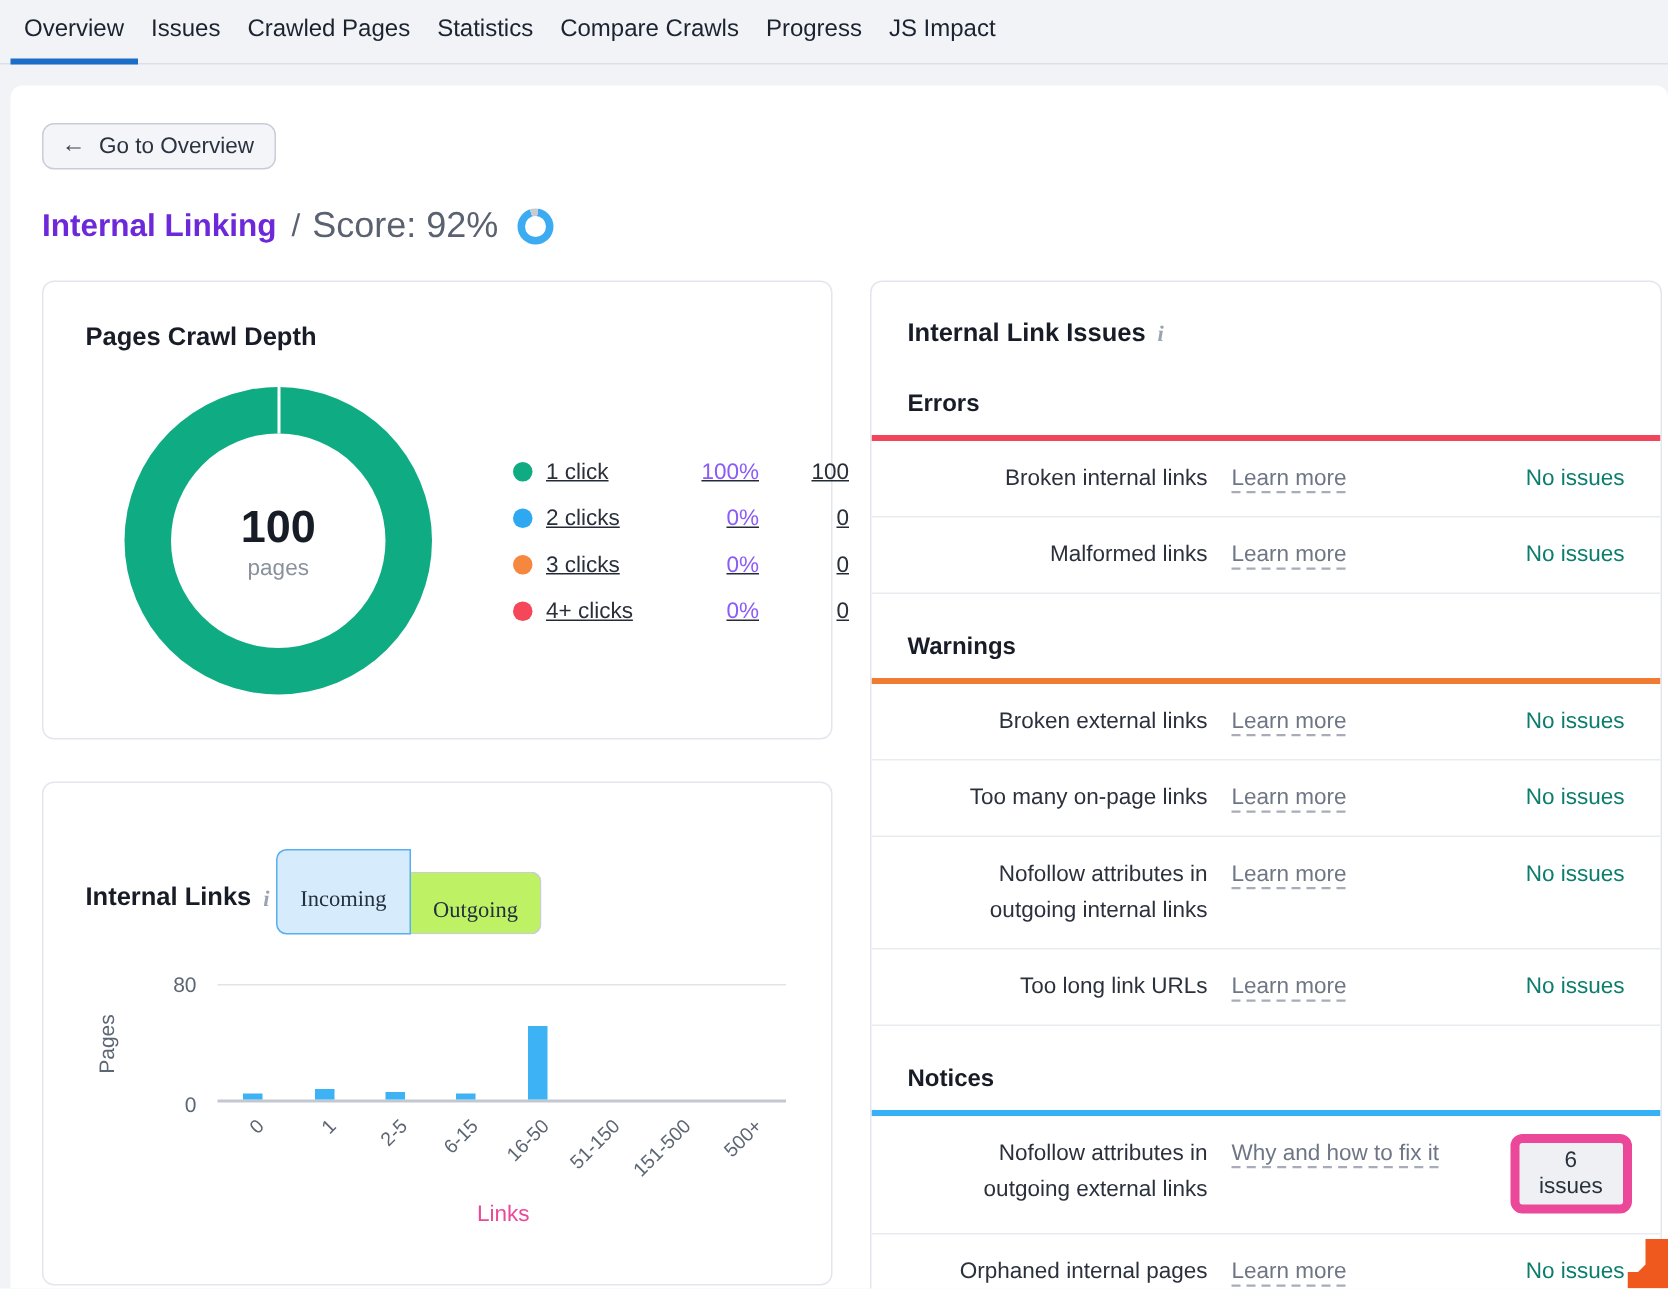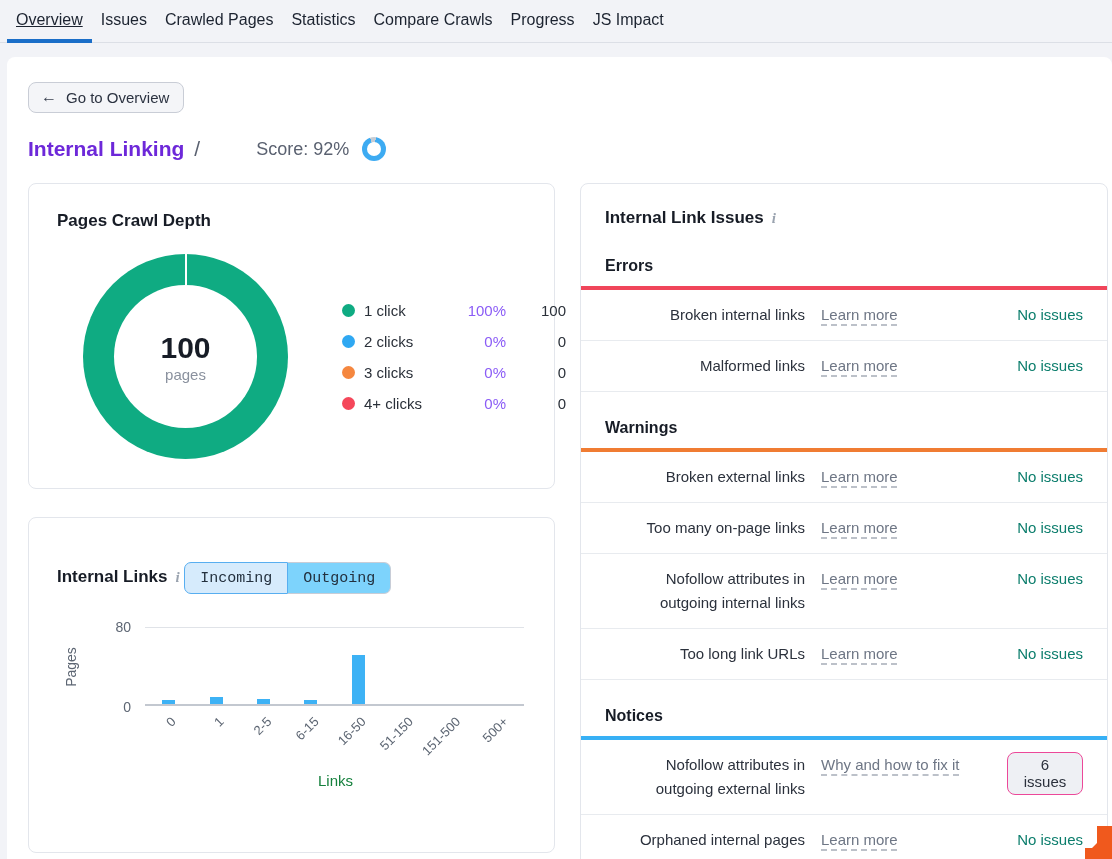--- a/index.html
+++ b/index.html
@@ -15,42 +15,42 @@
   .tabbar {
     height: 43px; display: flex; align-items: stretch;
     padding-left: 7px; border-bottom: 1px solid #dcdfe6;
   }
   .tab {
     display: flex; align-items: center; padding: 0 9px;
     font-size: 16px; color: #1c2330; cursor: pointer;
     border-bottom: 4px solid transparent; margin-bottom: -1px;
     white-space: nowrap;
   }
-  .tab.active { border-bottom-color: #1b6ec8; text-decoration: underline; }
+  .tab.active { border-bottom-color: #1b6ec8; }
 
   
   .page {
     background: #ffffff; margin: 14px 0 0 7px;
     border-radius: 8px 8px 0 0;
     height: 802px; padding: 25px 4px 0 21px;
     position: relative;
   }
 
   .back-btn {
     display: inline-flex; align-items: center; gap: 9px;
     background: #f4f5f8; border: 1px solid #c9cdd6; border-radius: 8px;
     padding: 5px 14px 6px 12px; font-size: 15px; color: #2b3240;
     font-family: inherit; cursor: pointer;
   }
   .back-btn .arrow { font-size: 16px; color: #3a4150; }
 
   .title-row { display: flex; align-items: center; margin-top: 24px; }
   .title-row h1 { font-size: 21px; font-weight: bold; color: #6d28d9; }
   .title-sep { font-size: 21px; color: #5a6170; margin: 0 8px 0 10px; font-weight: normal; }
-  .title-score { font-size: 18px; color: #5a6170; font-weight: normal; margin-left: 48px; }
+  .title-score { font-size: 24px; color: #5a6170; font-weight: normal; }
   .score-ring {
     width: 24px; height: 24px; border-radius: 50%; margin-left: 13px;
     background: conic-gradient(from -19deg, #c7ccd3 0deg 29deg, #3dabf2 29deg 360deg);
     position: relative;
   }
   .score-ring::after {
     content: ""; position: absolute; inset: 5px; border-radius: 50%; background: #fff;
   }
 
   .columns { display: flex; gap: 25px; margin-top: 22px; align-items: flex-start; }
@@ -76,42 +76,42 @@
     position: absolute; left: 50%; top: 0; width: 2px; height: 31px;
     background: #fff; transform: translateX(-50%);
   }
   .donut .hole {
     position: absolute; inset: 31px; border-radius: 50%; background: #fff;
     display: flex; flex-direction: column; align-items: center; justify-content: center;
   }
   .donut .hole .val { font-size: 30px; font-weight: bold; color: #171c26; }
   .donut .hole .unit { font-size: 15px; color: #8a919e; margin-top: 1px; }
 
-  .legend { margin-left: 54px; }
+  .legend { margin-left: 54px; text-decoration: underline; }
   .legend-row {
     display: grid; grid-template-columns: 22px 88px 54px 60px;
     align-items: center; height: 31px; font-size: 15px;
   }
   .legend-row .dot { width: 13px; height: 13px; border-radius: 50%; }
   .dot.c0 { background: #0fab82; } .dot.c1 { background: #2fa8f2; }
   .dot.c2 { background: #f5873f; } .dot.c3 { background: #f5475a; }
   .legend-row .lab { color: #2a3039; }
   .legend-row .pct { text-align: right; color: #8b5cf6; }
   .legend-row .cnt { text-align: right; color: #2a3039; }
 
   
   .card-links { height: 336px; padding: 27px 28px 10px; }
   .seg { display: inline-flex; margin-top: 17px; font-size: 15px; }
-  .seg-btn { padding: 7px 15px 6px; cursor: pointer; font-family: Liberation Mono, monospace; font-size: 15px; }
+  .seg-btn { padding: 17px 15px 6px; cursor: pointer; font-family: Liberation Serif, serif; font-size: 15px; }
   .seg-btn.on {
     background: #d6ebfc; border: 1px solid #57aef0; border-radius: 7px 0 0 7px; color: #23303e;
   }
   .seg-btn.off {
-    background: #7dd3fc; border: 1px solid #c8cdd7; border-left: none;
-    border-radius: 0 7px 7px 0; color: #23303e;
+    background: #bef264; border: 1px solid #c8cdd7; border-left: none;
+    border-radius: 0 7px 7px 0; color: #23303e; margin-top: 15px;
   }
 
   .chart { display: flex; margin-top: 33px; }
   .yaxis { width: 88px; height: 79px; position: relative; flex: none; }
   .yaxis .ytick-top { position: absolute; right: 14px; top: -8px; font-size: 14px; color: #5d6673; }
   .yaxis .ytick-bot { position: absolute; right: 14px; bottom: -9px; font-size: 14px; color: #5d6673; }
   .yaxis .ylab {
     position: absolute; left: 14px; top: 50%;
     transform: translate(-50%,-50%) rotate(-90deg);
     font-size: 14px; color: #5d6673; white-space: nowrap;
@@ -125,21 +125,21 @@
   .bar-slot { flex: 1; display: flex; justify-content: center; align-items: flex-end; height: 100%; }
   .bar { width: 13px; }
 
   .xticks { display: flex; margin-left: 88px; margin-right: 2px; height: 64px; }
   .xtick { flex: 1; position: relative; }
   .xtick span {
     position: absolute; top: 8px; right: 50%;
     transform: rotate(-45deg); transform-origin: top right;
     font-size: 13px; color: #5d6673; white-space: nowrap;
   }
-  .xlabel { margin-left: 88px; text-align: center; font-size: 15px; color: #15803d; margin-top: 2px; }
+  .xlabel { margin-left: 88px; text-align: center; font-size: 15px; color: #ec4899; margin-top: 2px; }
 
   
   .card-issues { min-height: 1000px; padding-top: 24px; overflow: hidden; }
   .card-issues h2 { padding: 0 24px; }
   .isec-head { font-size: 16px; font-weight: bold; color: #171c26; margin: 27px 24px 11px; }
   .isec-head.first { margin-top: 29px; }
   .colorbar { height: 4px; }
   .bar-red { background: #f0455a; }
   .bar-orange { background: #f07c33; }
   .bar-blue { background: #37b0f5; }
@@ -149,21 +149,21 @@
     font-size: 15px; line-height: 24px; align-items: start;
   }
   .iname { color: #2b313c; padding-right: 16px; text-align: right; }
   .ilink {
     color: #6e7685; cursor: pointer; width: max-content; max-width: 160px;
     text-decoration: underline; text-decoration-style: dashed;
     text-decoration-color: #a6adb8; text-underline-offset: 5px;
   }
   .istatus { text-align: right; color: #0b7d6c; }
   .badge-btn {
-    justify-self: end; background: #eef0f4; border: 1px solid #ec4899;
+    justify-self: end; background: #eef0f4; border: 6px solid #ec4899;
     border-radius: 8px; padding: 3px 13px 4px; font-size: 15px; color: #2b313c;
     font-family: inherit; cursor: pointer; margin-top: -1px;
   }
 
   
   .corner-widget { position: absolute; right: 0; bottom: 0; width: 27px; height: 33px; }
 </style>
 </head>
 <body>
 

